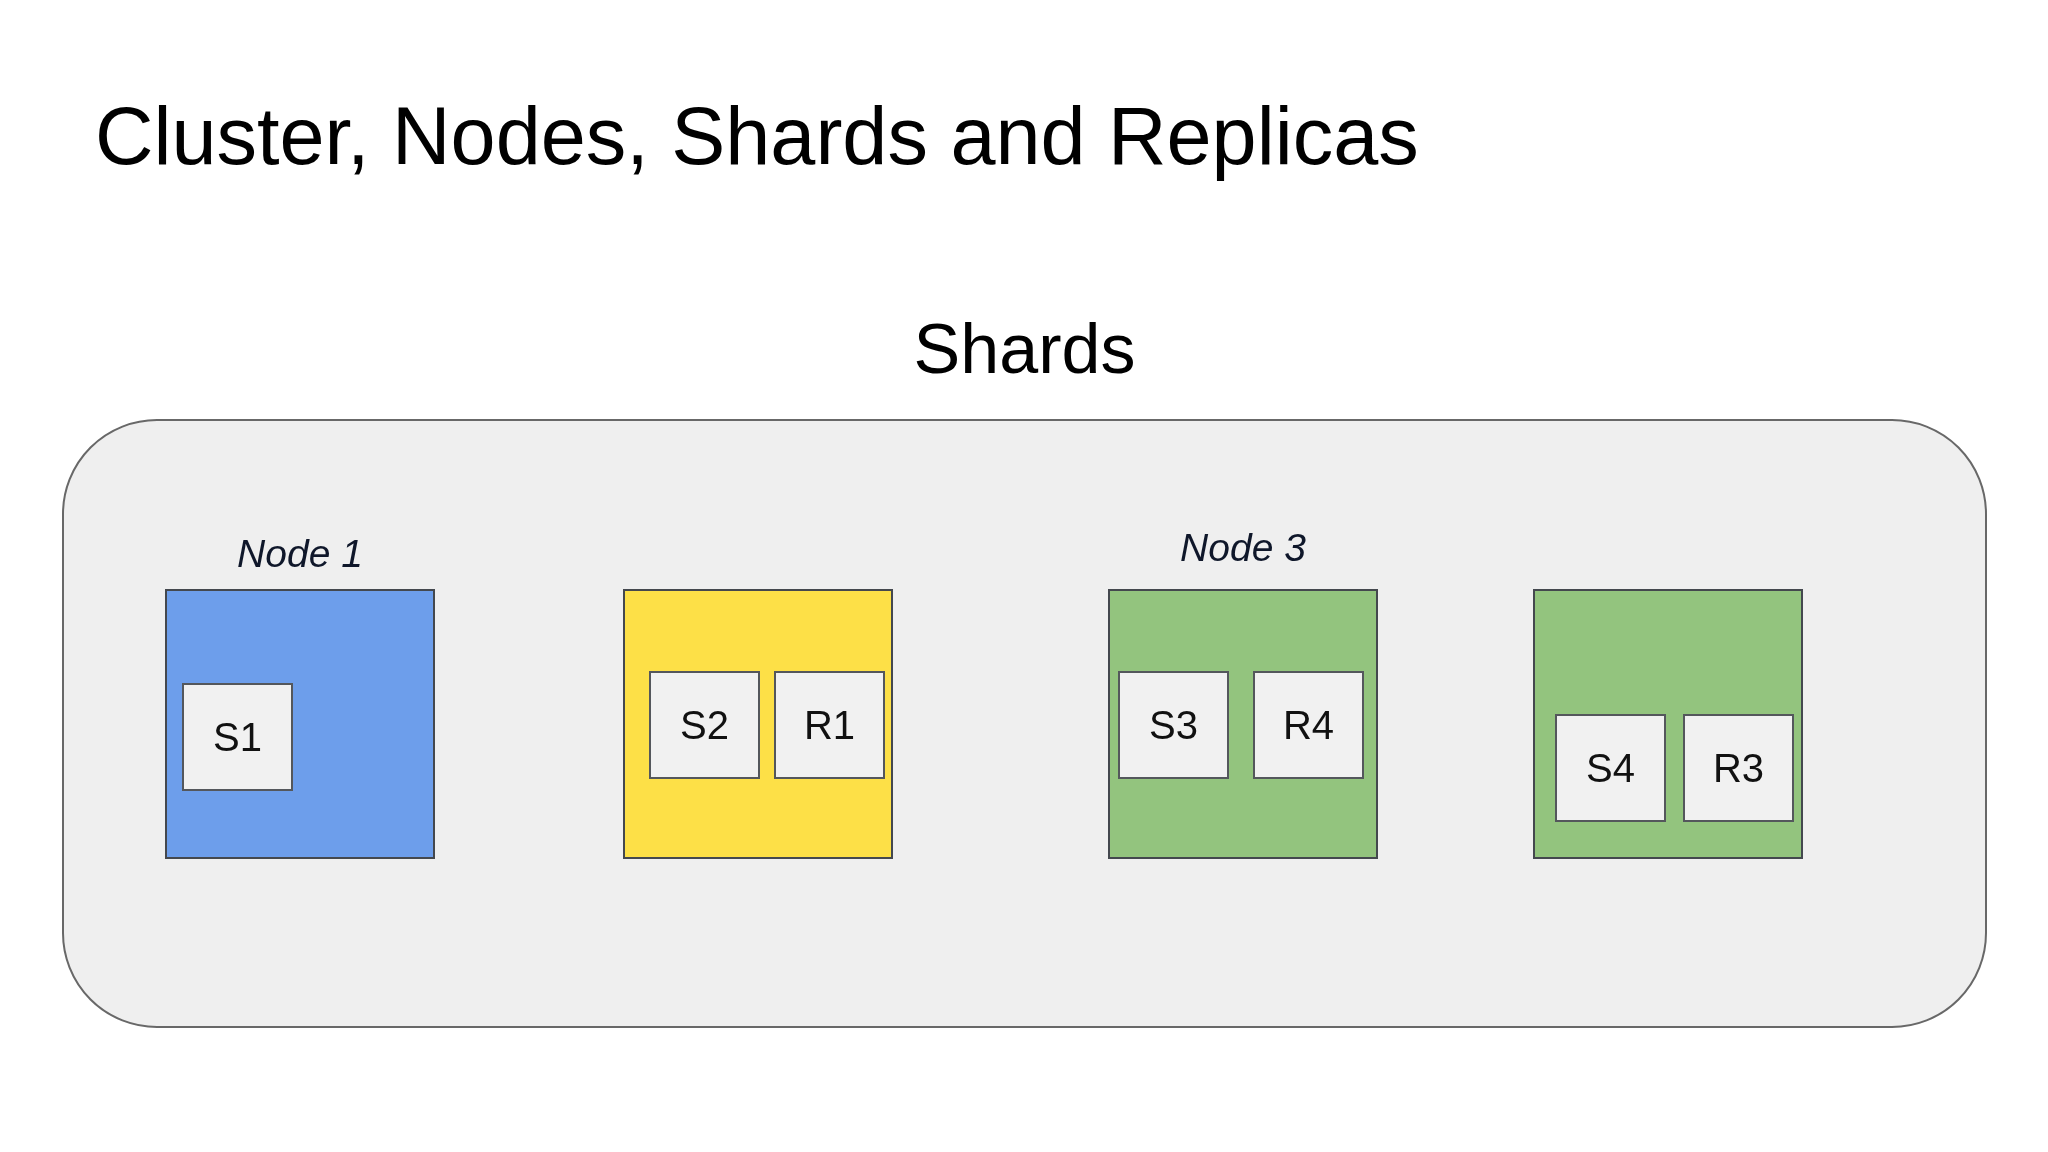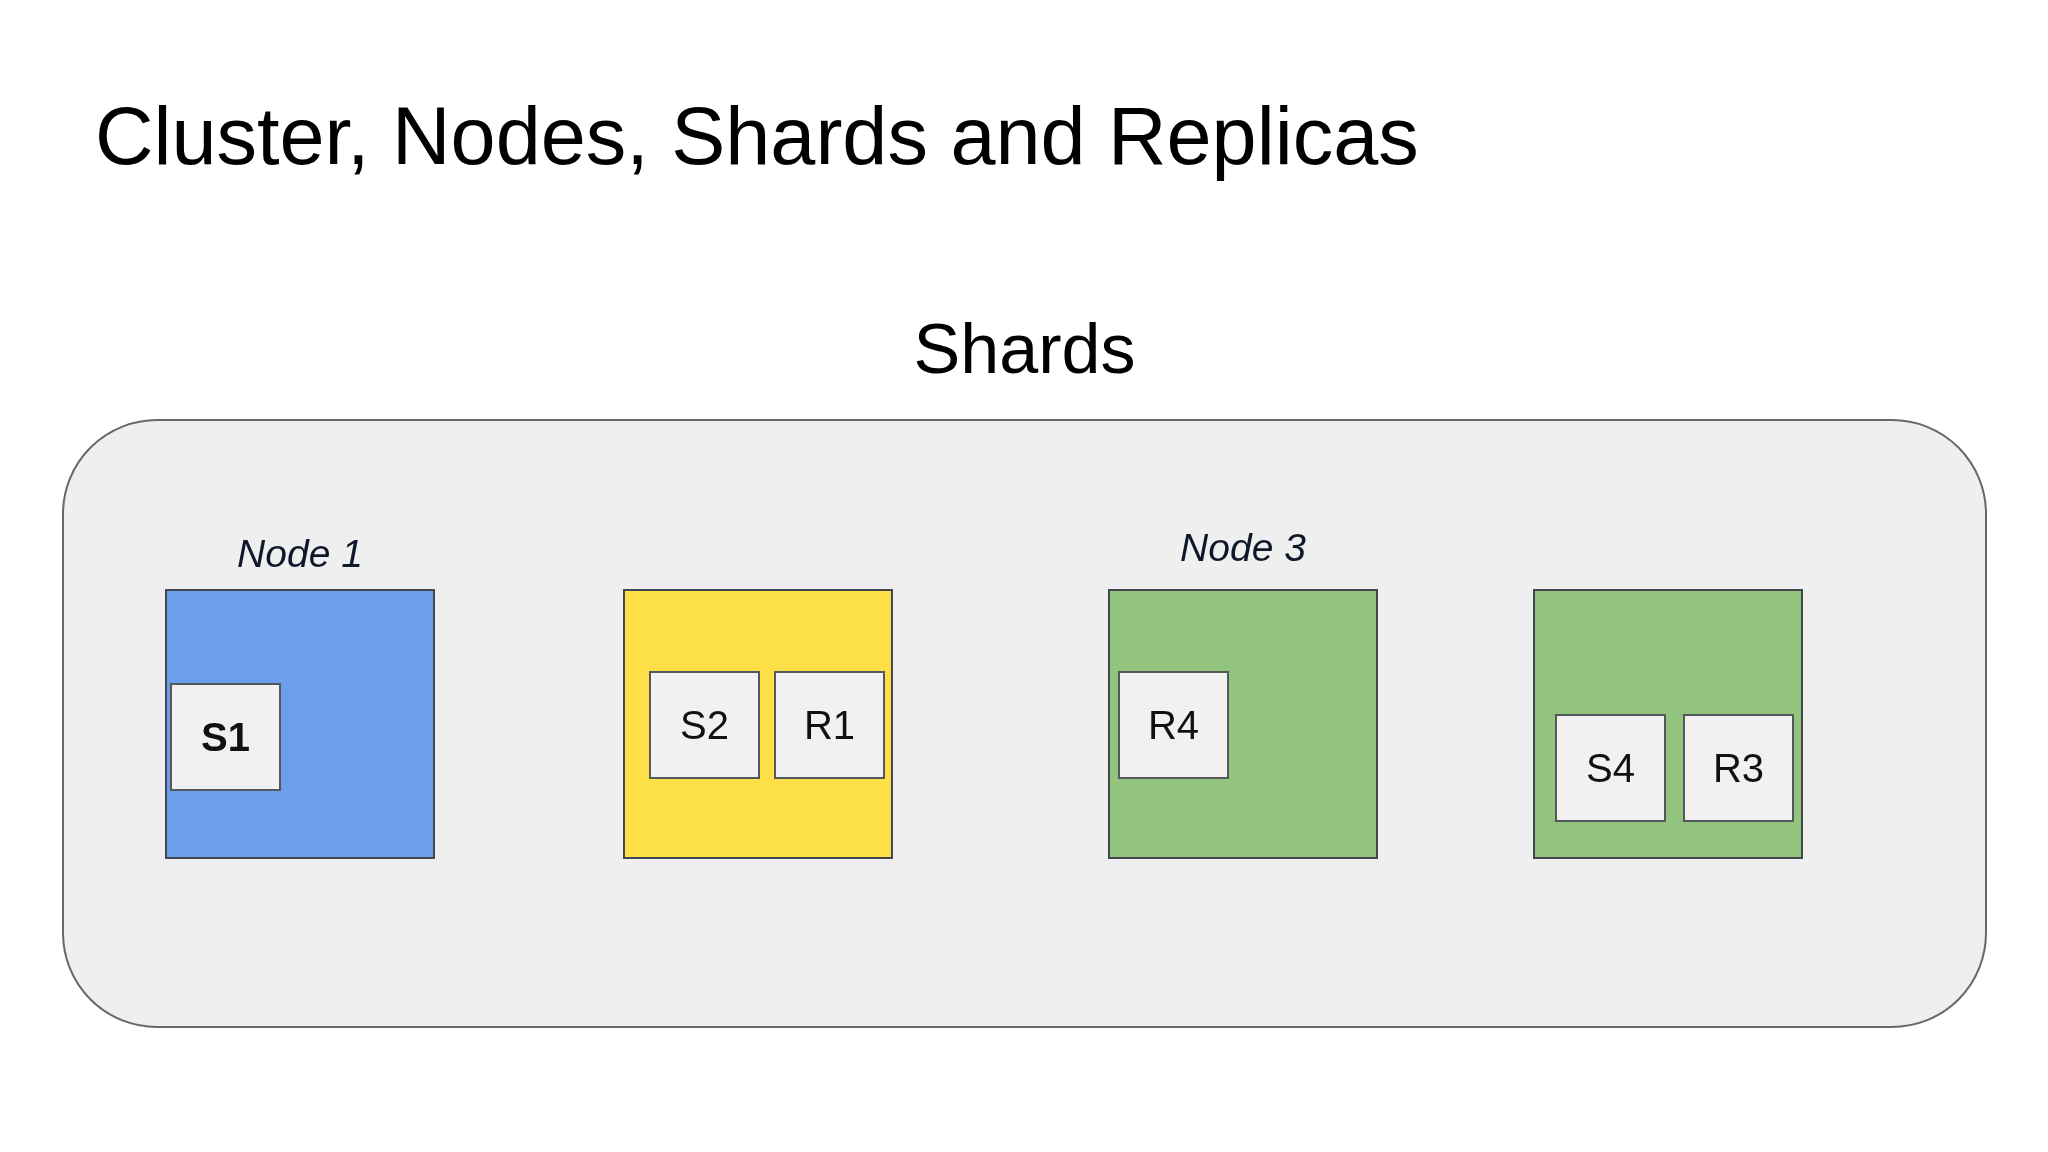--- a/index.html
+++ b/index.html
@@ -87,21 +87,21 @@
     align-items: center;
     justify-content: center;
     font-size: 40px;
     color: #111111;
   }
   
   .node:nth-of-type(1) { left: 165px; }
   .node:nth-of-type(2) { left: 623px; }
   .node:nth-of-type(3) { left: 1082px; margin-left: 26px; }
   .node:nth-of-type(4) { left: 1533px; }
-  .node:nth-of-type(1) .shards { top: 92px; left: 3px; gap: 25px; font-weight: bold; }
+  .node:nth-of-type(1) .shards { top: 92px; left: 15px; gap: 25px; }
   .node:nth-of-type(2) .shards { top: 80px; left: 24px; gap: 14px; }
   .node:nth-of-type(3) .shards { top: 80px; left: 8px;  gap: 24px; }
   .node:nth-of-type(4) .shards { top: 91px; left: 20px; gap: 17px; margin-top: 32px; }
   .node:nth-of-type(3) .node-label { top: -61px; }
 </style>
 </head>
 <body>
 
 <div class="slide">
 
@@ -134,20 +134,23 @@
           </div>
         </div>
       </div>
     </div>
 
     <div class="node">
       <div class="node-label">Node 3</div>
       <div class="node-box" style="background: rgb(147, 196, 126);">
         <div class="shards">
           <div class="shard-box">
+            <span class="shard-label">S3</span>
+          </div>
+          <div class="shard-box">
             <span class="shard-label">R4</span>
           </div>
         </div>
       </div>
     </div>
 
     <div class="node">
       <div class="node-box" style="background: rgb(147, 196, 126);">
         <div class="shards">
           <div class="shard-box">

